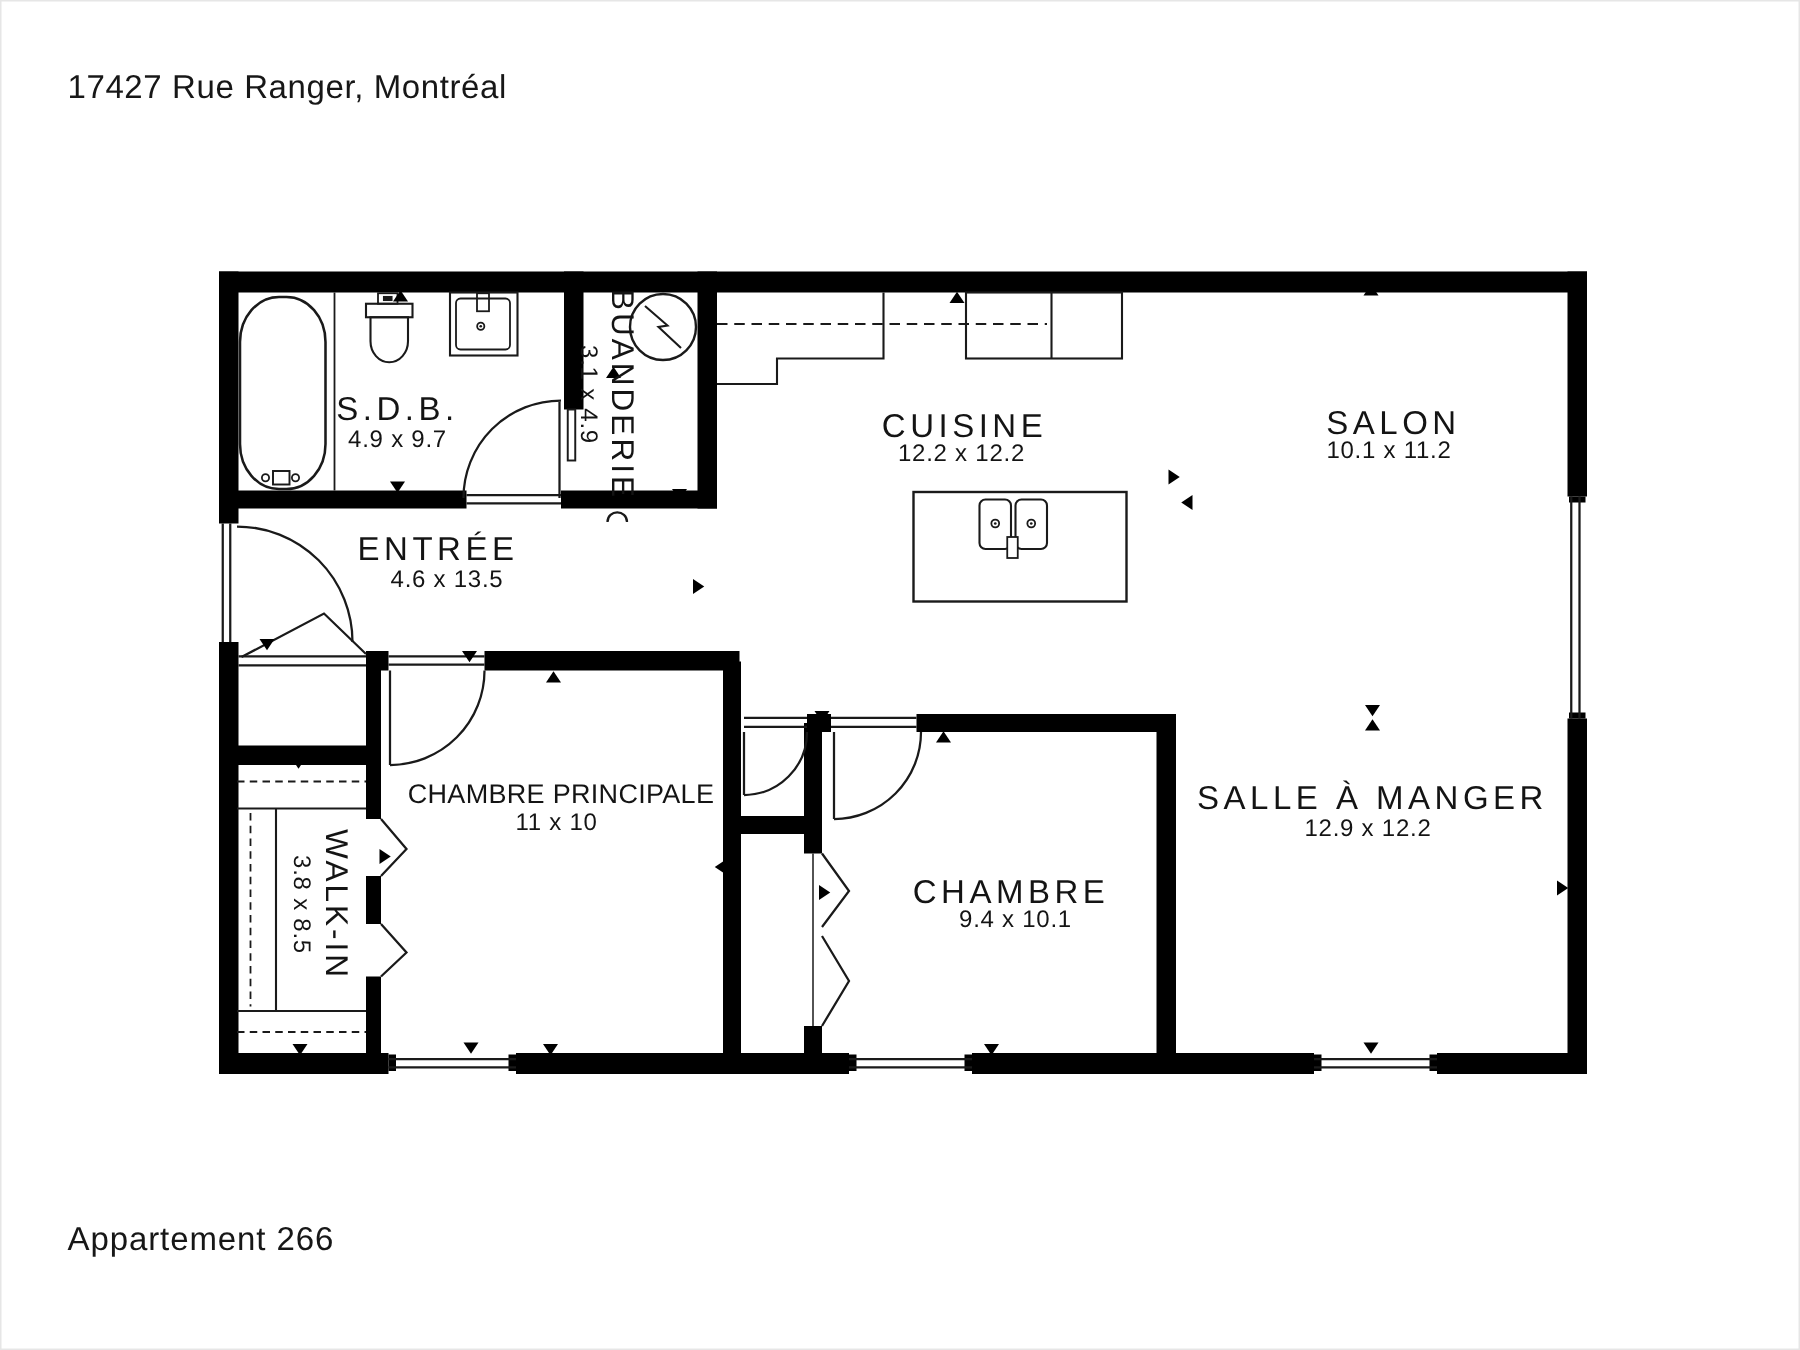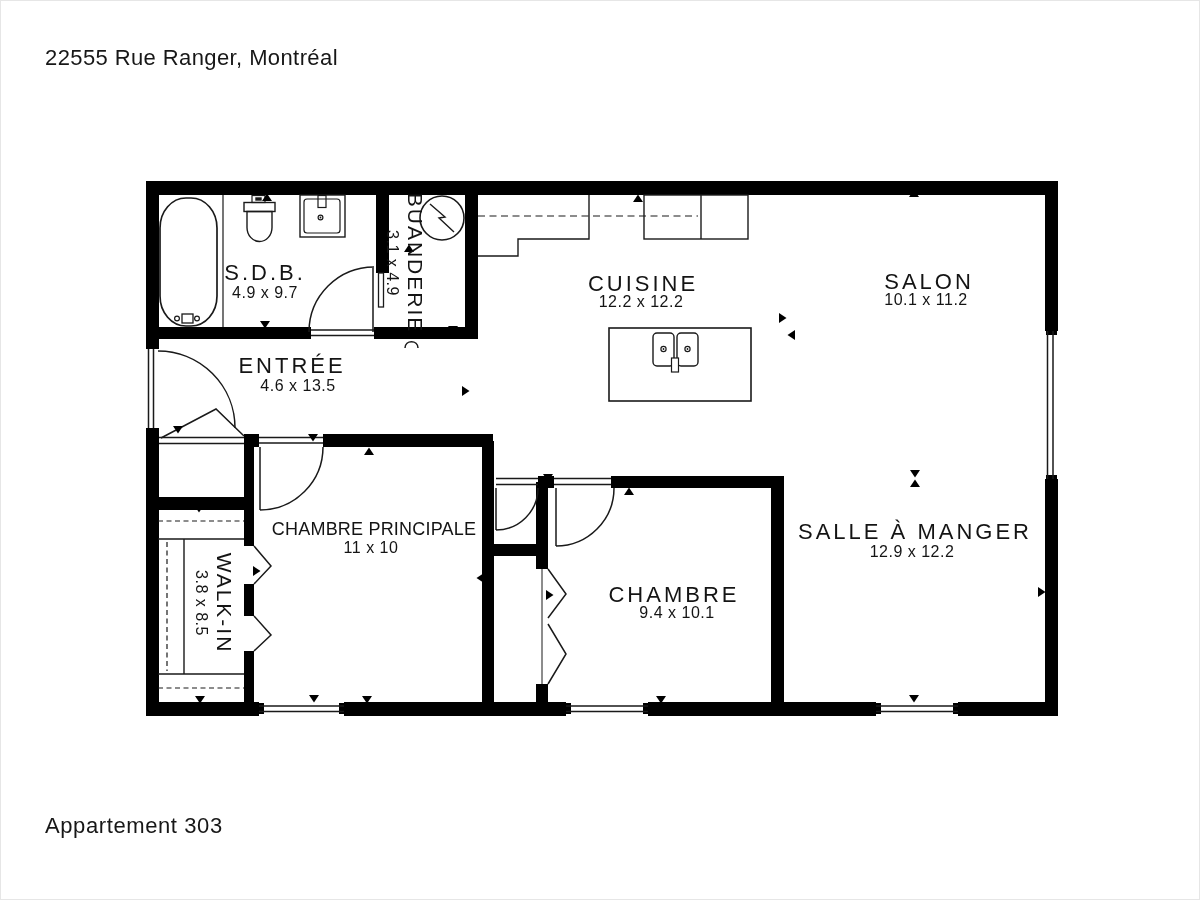--- a/index.html
+++ b/index.html
@@ -20,21 +20,21 @@
   .rn  { font-family:"Liberation Sans", sans-serif; font-size:22px; letter-spacing:3px;   fill:#141414; text-anchor:middle; }
   .rns { font-family:"Liberation Sans", sans-serif; font-size:18px; letter-spacing:0.2px; fill:#141414; text-anchor:middle; }
   .rnv { font-family:"Liberation Sans", sans-serif; font-size:21px; letter-spacing:2px;   fill:#141414; text-anchor:middle; }
   .rd  { font-family:"Liberation Sans", sans-serif; font-size:16px; letter-spacing:0.5px; fill:#141414; text-anchor:middle; }
 </style>
 </head>
 <body>
 
 <div class="page">
 
-  <div class="address">22555 Rue Ranger, Montréal</div>
+  <div class="address">17427 Rue Ranger, Montréal</div>
 
   <svg class="plan" width="1200" height="900" viewBox="0 0 1200 900">
 
     <g fill="#000000">
 
       <rect x="145" y="180" width="912" height="14"></rect>
       <rect x="145" y="701" width="113" height="14"></rect>
       <rect x="343" y="701" width="222" height="14"></rect>
       <rect x="647" y="701" width="228" height="14"></rect>
       <rect x="957" y="701" width="100" height="14"></rect>
@@ -223,14 +223,14 @@
       </g>
 
       <text class="rn" x="673" y="601">CHAMBRE</text>
       <text class="rd" x="676" y="617">9.4 x 10.1</text>
 
       <text class="rn" x="914" y="538">SALLE À MANGER</text>
       <text class="rd" x="911" y="556">12.9 x 12.2</text>
     </g>
   </svg>
 
-  <div class="unit">Appartement 303</div>
+  <div class="unit">Appartement 266</div>
 </div>
 
 </body></html>

